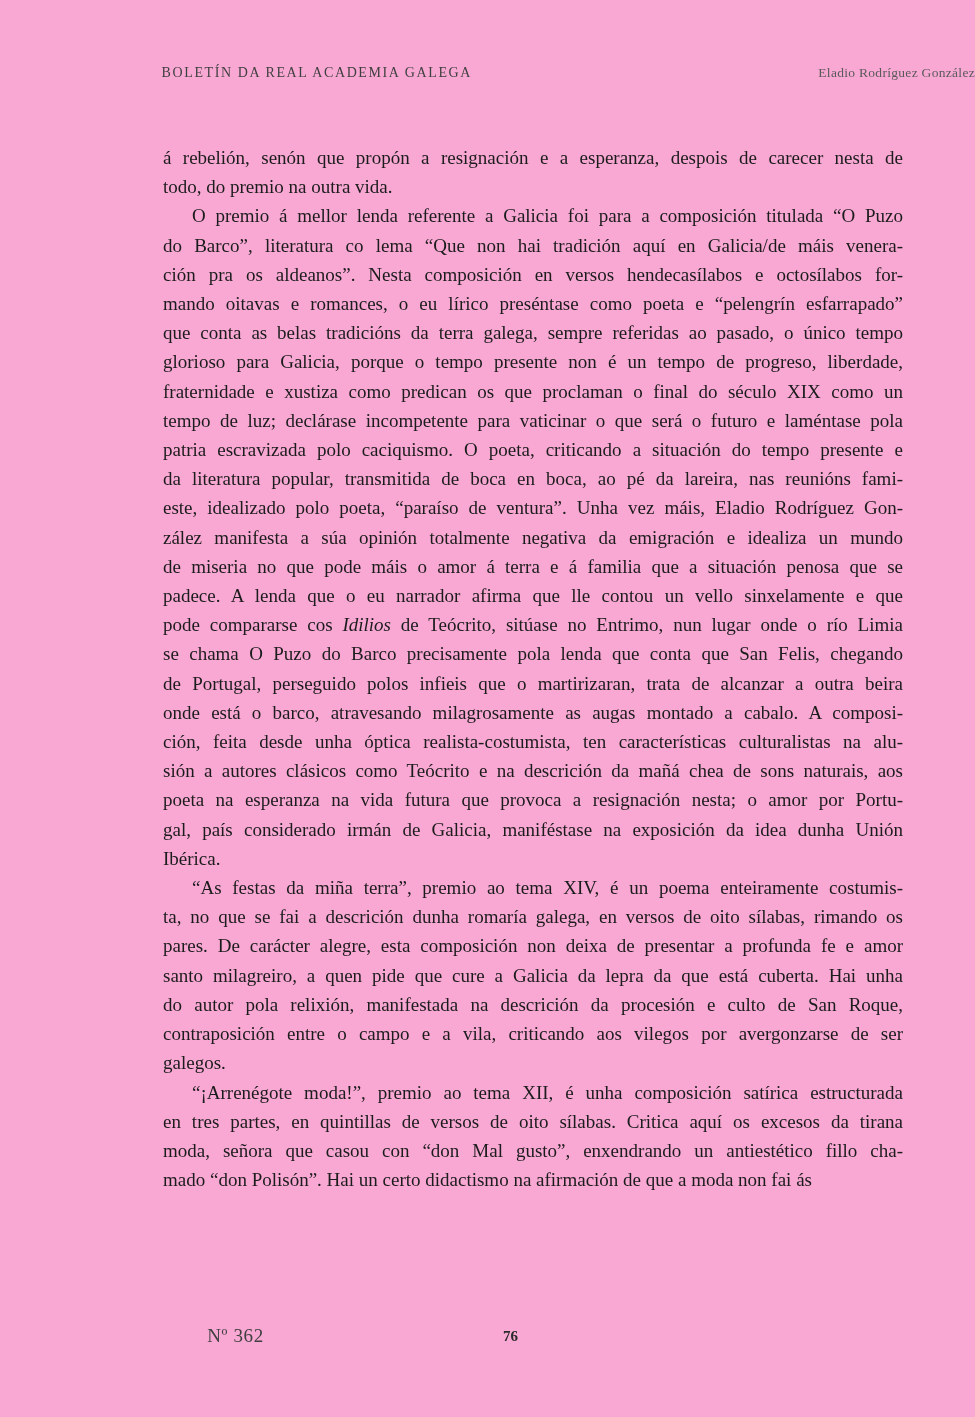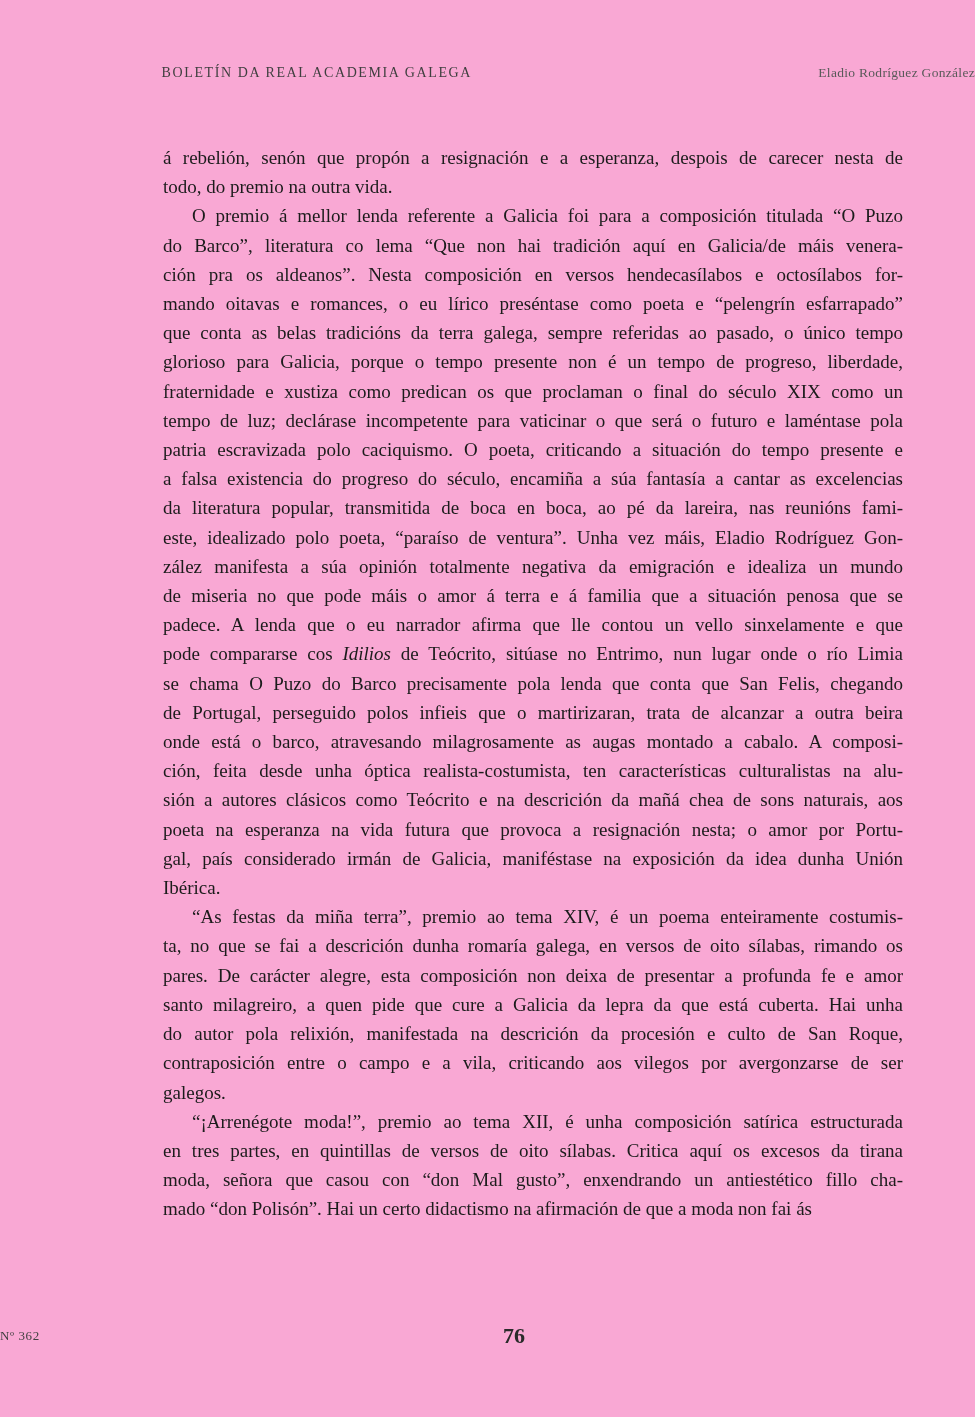--- a/index.html
+++ b/index.html
@@ -78,33 +78,33 @@
     position: absolute;
     top: 1322px;
     left: 0;
     right: 0;
     display: flex;
     align-items: center;
     justify-content: center;
   }
   .page-footer .footer-left {
     flex: 0 0 487px;
-    text-align: left;
+    text-align: center;
     padding-right: 16px;
     box-sizing: border-box;
-    font-size: 13px;
+    font-size: 19px;
     letter-spacing: 0.6px;
     color: #3f3f3f;
   }
   .page-footer .footer-right {
     flex: 0 0 488px;
     text-align: left;
     padding-left: 16px;
     box-sizing: border-box;
-    font-size: 22px;
+    font-size: 15px;
     font-weight: bold;
     color: #2a2a2a;
   }
   .page-footer .v-divider { min-height: 28px; }
 </style>
 </head>
 <body>
 
 <div class="page">
 
@@ -122,21 +122,20 @@
       <div class="paragraph">
         <div class="line indent"><span>O premio á mellor lenda referente a Galicia foi para a composición titulada “O Puzo</span></div>
         <div class="line"><span>do Barco”, literatura co lema “Que non hai tradición aquí en Galicia/de máis venera-</span></div>
         <div class="line"><span>ción pra os aldeanos”. Nesta composición en versos hendecasílabos e octosílabos for-</span></div>
         <div class="line"><span>mando oitavas e romances, o eu lírico preséntase como poeta e “pelengrín esfarrapado”</span></div>
         <div class="line"><span>que conta as belas tradicións da terra galega, sempre referidas ao pasado, o único tempo</span></div>
         <div class="line"><span>glorioso para Galicia, porque o tempo presente non é un tempo de progreso, liberdade,</span></div>
         <div class="line"><span>fraternidade e xustiza como predican os que proclaman o final do século XIX como un</span></div>
         <div class="line"><span>tempo de luz; declárase incompetente para vaticinar o que será o futuro e laméntase pola</span></div>
         <div class="line"><span>patria escravizada polo caciquismo. O poeta, criticando a situación do tempo presente e</span></div>
-        <div class="line"><span>a falsa existencia do progreso do século, encamiña a súa fantasía a cantar as excelencias</span></div>
         <div class="line"><span>da literatura popular, transmitida de boca en boca, ao pé da lareira, nas reunións fami-</span></div>
         <div class="line"><span>este, idealizado polo poeta, “paraíso de ventura”. Unha vez máis, Eladio Rodríguez Gon-</span></div>
         <div class="line"><span>zález manifesta a súa opinión totalmente negativa da emigración e idealiza un mundo</span></div>
         <div class="line"><span>de miseria no que pode máis o amor á terra e á familia que a situación penosa que se</span></div>
         <div class="line"><span>padece. A lenda que o eu narrador afirma que lle contou un vello sinxelamente e que</span></div>
         <div class="line"><span>pode compararse cos </span><em>Idilios</em><span> de Teócrito, sitúase no Entrimo, nun lugar onde o río Limia</span></div>
         <div class="line"><span>se chama O Puzo do Barco precisamente pola lenda que conta que San Felis, chegando</span></div>
         <div class="line"><span>de Portugal, perseguido polos infieis que o martirizaran, trata de alcanzar a outra beira</span></div>
         <div class="line"><span>onde está o barco, atravesando milagrosamente as augas montado a cabalo. A composi-</span></div>
         <div class="line"><span>ción, feita desde unha óptica realista-costumista, ten características culturalistas na alu-</span></div>

